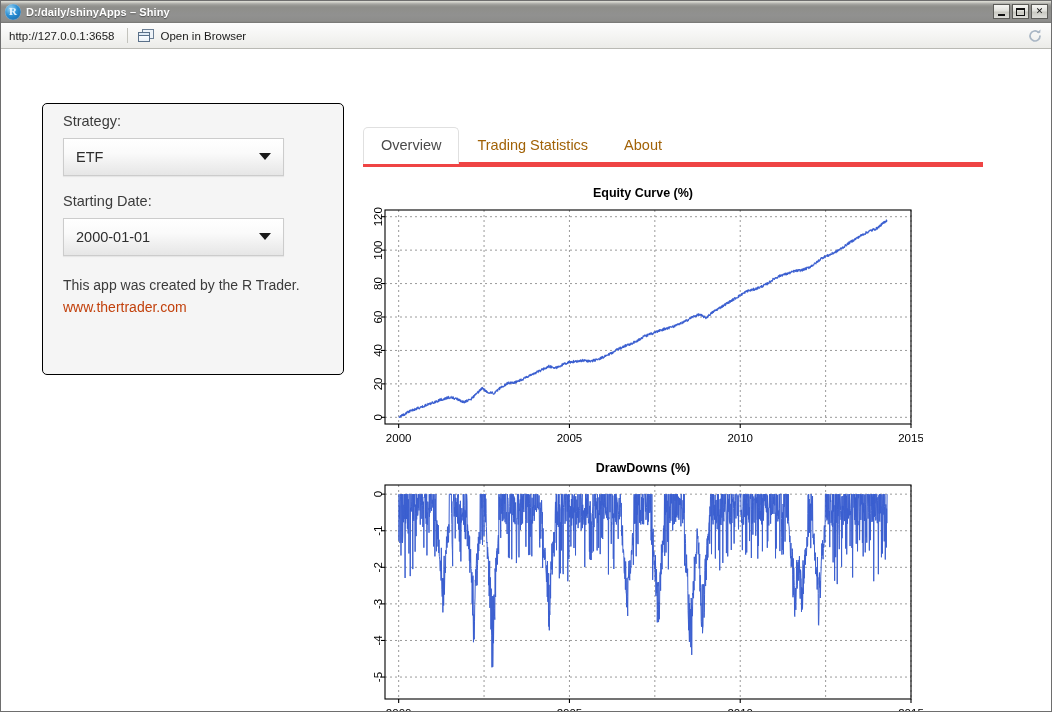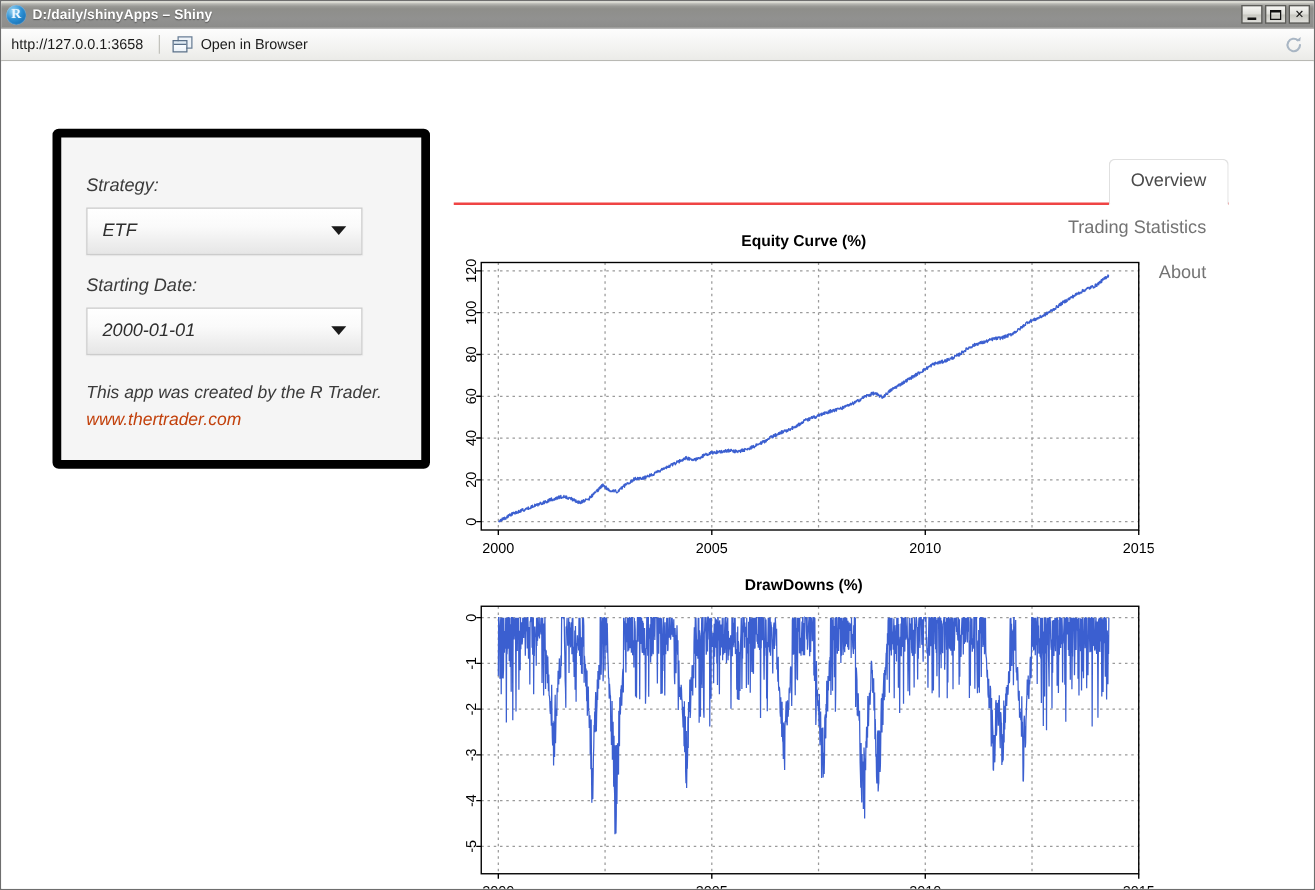--- a/index.html
+++ b/index.html
@@ -175,24 +175,23 @@
 
   
   #sidebar {
     position: absolute;
     left: 41px;
     top: 54px;
     width: 302px;
     height: 272px;
     box-sizing: border-box;
     background: #f5f5f5;
-    border: 7px solid #000000;
+    border: 1px solid #000000;
     border-radius: 5px;
-    padding: 32px 20px 0 20px;
-    font-style: italic;
+    padding: 10px 20px 0 20px;
   }
   .field-label {
     font-size: 14.5px;
     color: #3b3b3b;
     margin-bottom: 8px;
     line-height: 1.1;
   }
   .select-box {
     position: relative;
     width: 221px;
@@ -234,31 +233,30 @@
     line-height: 1.55;
   }
 
   
   #tabs {
     position: absolute;
     left: 362px;
     top: 77px;
     width: 620px;
     height: 36px;
-    border-bottom: 2px solid #ef4444;
-    display: flex;
-    align-items: flex-end;
-    flex-direction: column;
+    border-bottom: 5px solid #ef4444;
+    display: flex;
+    align-items: flex-start;
   }
   .tab {
     font-size: 14.5px;
     line-height: 1;
     padding: 10px 17px 10px 17px;
     box-sizing: border-box;
-    color: #737373;
+    color: #a16207;
     cursor: pointer;
     white-space: nowrap;
     position: relative;
     top: 1px;
     border: 1px solid transparent;
     border-radius: 5px 5px 0 0;
   }
   .tab.active {
     color: #4a4a4a;
     background: #ffffff;

